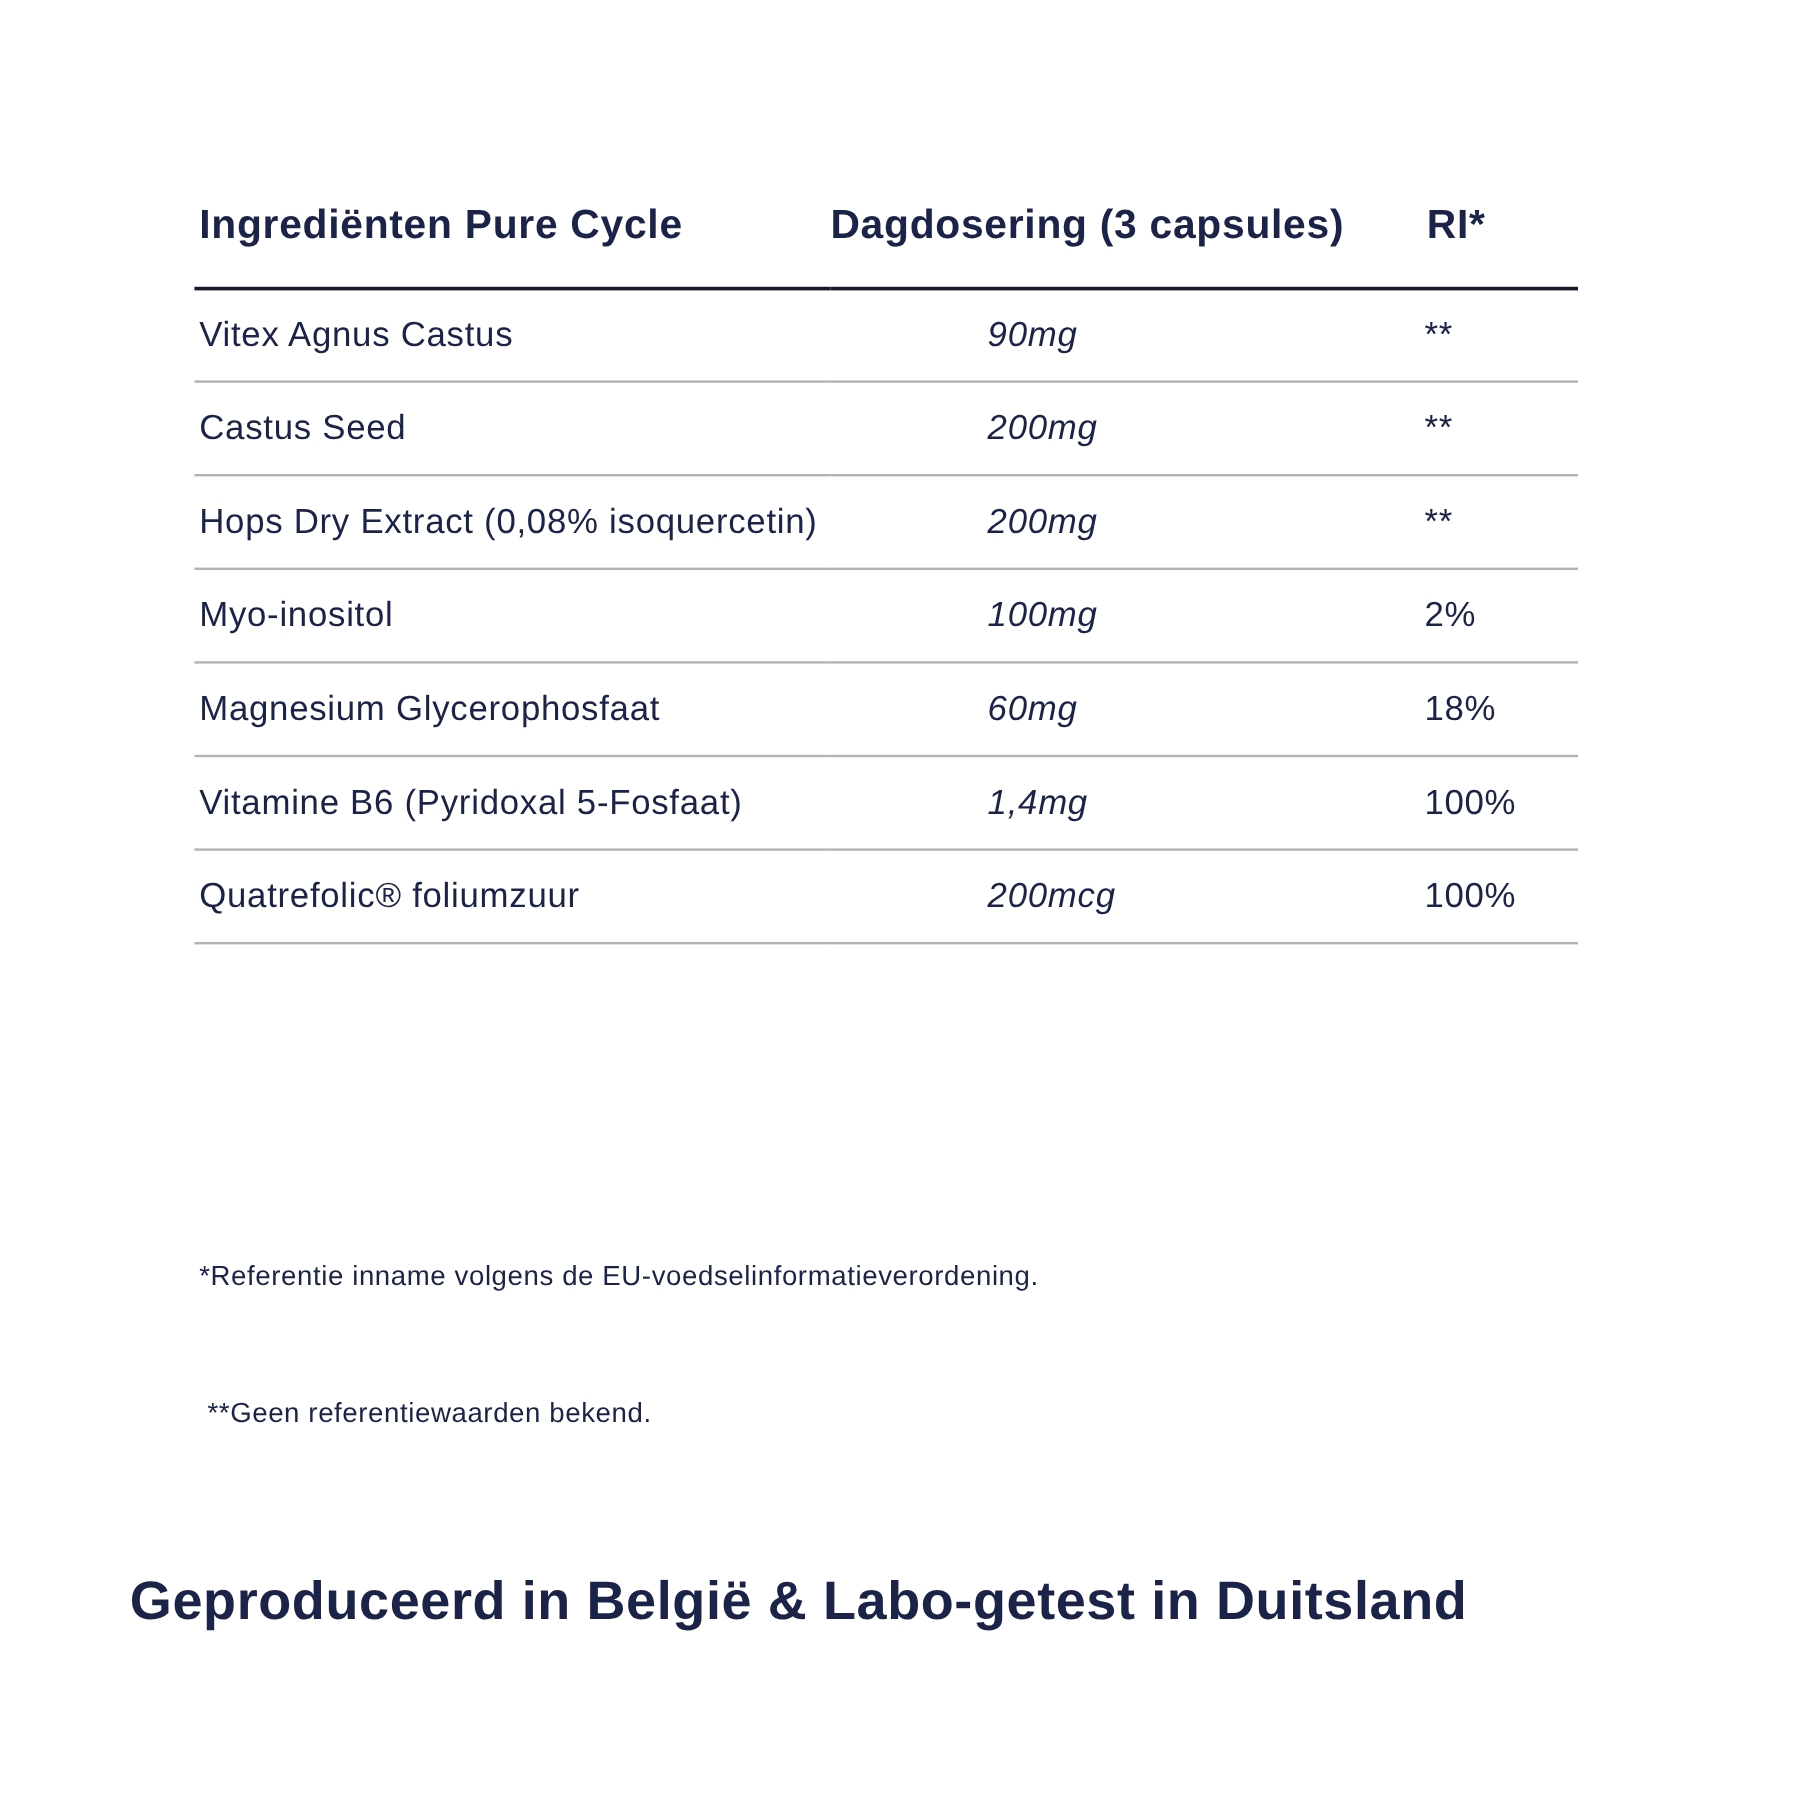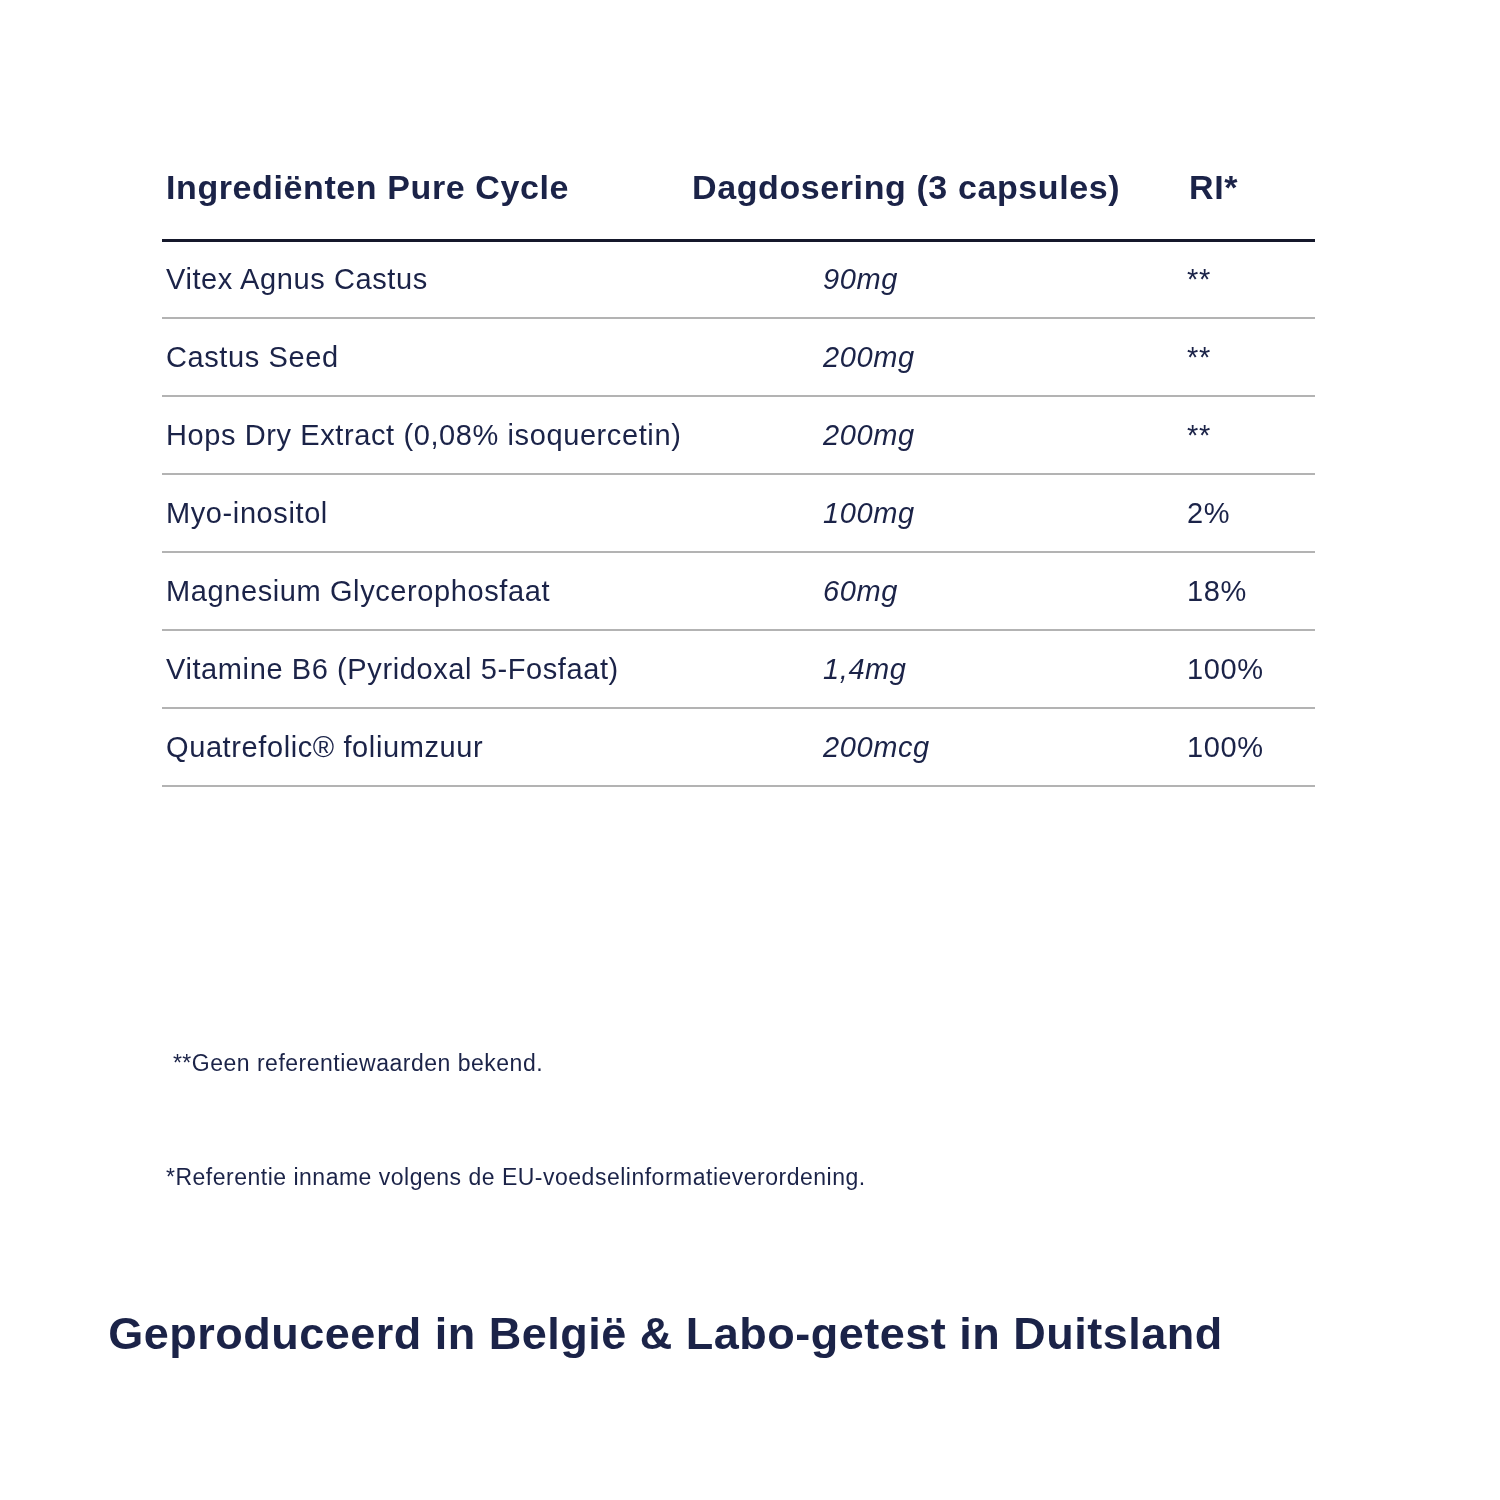--- a/index.html
+++ b/index.html
@@ -133,17 +133,17 @@
       <tr>
         <td class="cell-ingredient">Quatrefolic® foliumzuur</td>
         <td class="cell-dose">200mcg</td>
         <td class="cell-ri">100%</td>
       </tr>
     </tbody>
   </table>
 </div>
 
 <div class="footnotes">
+  <div>*Referentie inname volgens de EU-voedselinformatieverordening.</div>
   <div> **Geen referentiewaarden bekend.</div>
-  <div>*Referentie inname volgens de EU-voedselinformatieverordening.</div>
 </div>
 
 <div class="footer-headline">Geproduceerd in België &amp; Labo-getest in Duitsland</div>
 
 </body></html>

